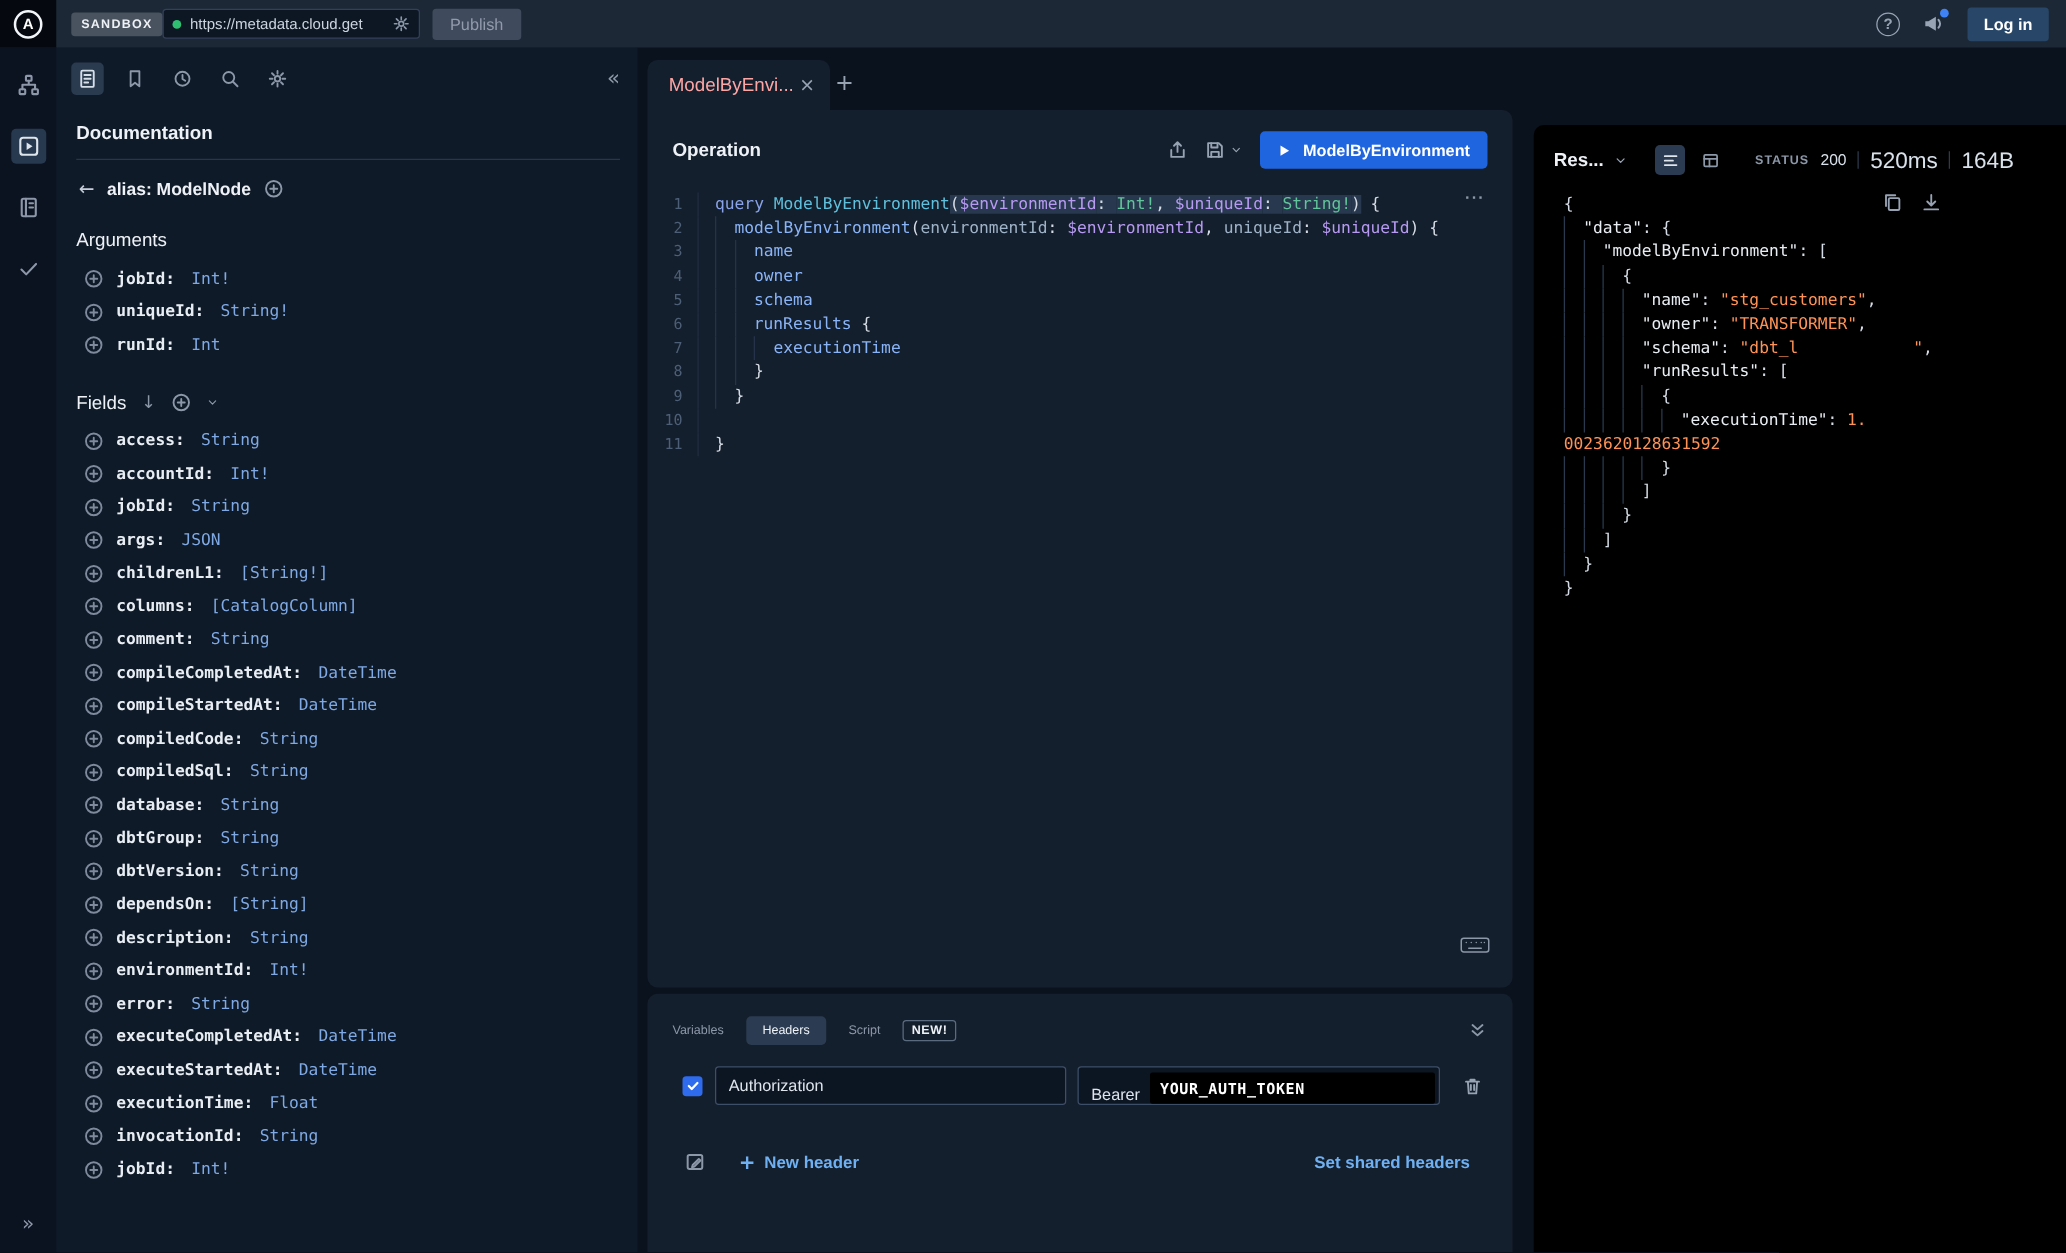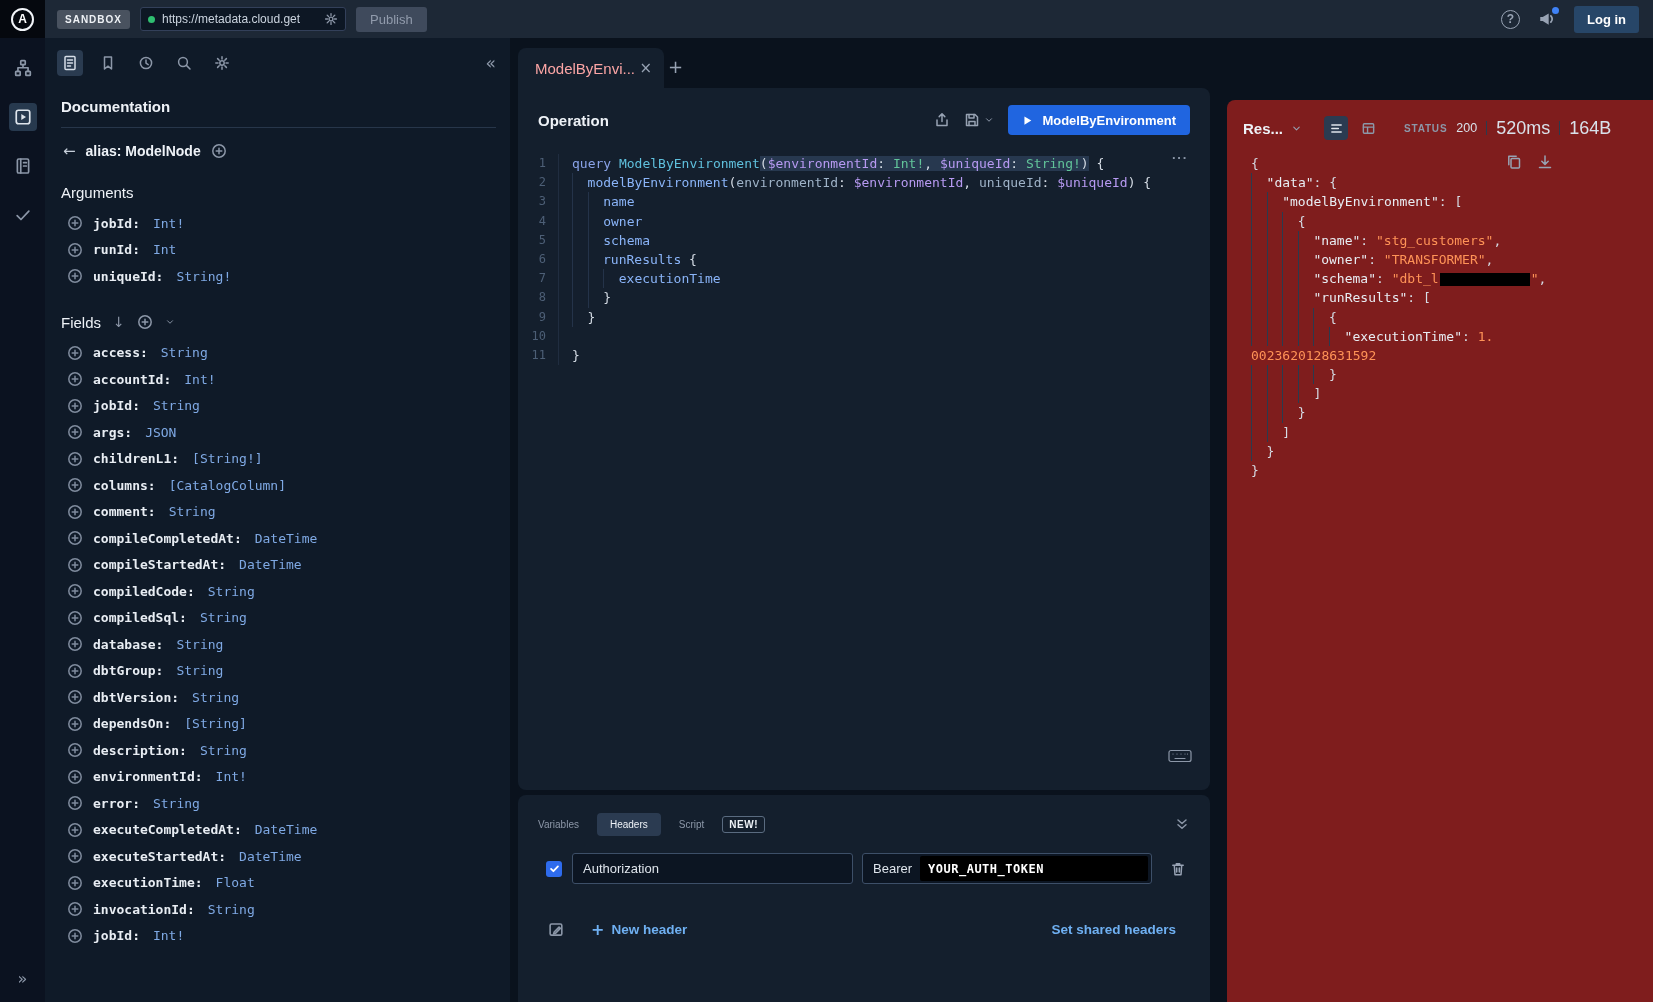--- a/index.html
+++ b/index.html
@@ -7,21 +7,21 @@
     font-family:"Liberation Sans",sans-serif;color:#dfe5ec;-webkit-font-smoothing:antialiased}
   #app{position:relative;width:1653px;height:1002px;overflow:hidden;background:#0a121d}
   svg.ic{fill:none;stroke:currentColor;stroke-width:1.5;stroke-linecap:round;stroke-linejoin:round;display:block}
 
   
   #topbar{position:absolute;left:0;top:0;width:1653px;height:38px;background:#1d2836;display:flex;align-items:center;z-index:5}
   #logo-block{width:45px;height:38px;background:#05080e;display:flex;align-items:center;justify-content:center;flex:0 0 45px}
   .logo-circle{width:23px;height:23px;border:2px solid #f2f5f9;border-radius:50%;display:flex;align-items:center;justify-content:center;
     font-weight:bold;font-size:12px;color:#fff}
   .chip{background:#49525f;color:#eef1f5;font-size:10px;font-weight:bold;letter-spacing:1px;padding:4px 8px;border-radius:3px;margin-left:12px}
-  .url-box{margin-left:10px;display:flex;align-items:center;gap:7px;background:#0d1724;border:1px solid #33405a;border-radius:3px;height:24px;padding:0 7px;width:206px}
+  .url-box{display:flex;align-items:center;gap:7px;background:#0d1724;border:1px solid #33405a;border-radius:3px;height:24px;padding:0 7px;width:206px}
   .dot-green{width:7px;height:7px;border-radius:50%;background:#2fbf71;flex:0 0 7px}
   .url-text{font-size:12px;color:#cbd4df;white-space:nowrap;overflow:hidden;flex:1}
   .url-gear{color:#8c97a8;flex:0 0 14px}
   .btn-publish{margin-left:10px;background:#3f4a5c;color:#919bac;font-size:13px;border:none;border-radius:3px;padding:5px 14px;font-family:inherit}
   .topbar-right{margin-left:auto;display:flex;align-items:center;gap:18px;padding-right:14px}
   .icon-q{width:19px;height:19px;border:1.5px solid #98a3b4;border-radius:50%;color:#98a3b4;font-size:12px;display:flex;align-items:center;justify-content:center;font-weight:bold}
   .mega-wrap{position:relative;color:#98a3b4}
   .dot-blue{position:absolute;top:-3px;right:-3px;width:7px;height:7px;border-radius:50%;background:#3f82f6}
   .btn-login{background:#274668;color:#fff;font-size:13px;border:none;border-radius:3px;padding:6px 13px;font-family:inherit;font-weight:bold}
 
@@ -91,34 +91,34 @@
   
   #req-card{position:absolute;left:518px;top:795px;width:692px;height:207px;background:#141f2d;border-radius:8px 8px 0 0;padding:14px 20px}
   .req-tabs{display:flex;align-items:center;gap:18px;height:30px}
   .req-tab{font-size:10px;color:#8c97a8}
   .req-tab.active{background:#2b3b51;color:#eef2f7;padding:6px 13px;border-radius:4px}
   .new-badge{border:1px solid #5a6b80;border-radius:3px;padding:2px 6px;font-size:10px;font-weight:bold;color:#eef2f7;letter-spacing:.5px}
   .req-collapse{margin-left:auto;color:#8c97a8}
   .hdr-row{display:flex;align-items:center;margin-top:14px;height:31px}
   .cb{width:16px;height:16px;background:#2e6bed;border-radius:3px;margin:0 10px 0 8px;display:flex;align-items:center;justify-content:center;color:#fff;flex:0 0 16px}
   .key-input{background:#0c1522;border:1px solid #3d4f68;border-radius:3px;color:#dfe5ec;font-size:13px;padding:0 10px;width:281px;height:31px;font-family:inherit;outline:none}
-  .value-box{margin-left:9px;width:290px;height:31px;background:#0c1522;border:1px solid #3d4f68;border-radius:3px;display:flex;align-items:center;padding:0 3px 0 10px}
+  .value-box{margin-left:9px;width:290px;height:31px;background:#0c1522;border:1px solid #3d4f68;border-radius:3px;display:flex;align-items:flex-end;padding:0 3px 0 10px}
   .bearer-label{font-size:13px;color:#dfe5ec;margin-right:8px}
   .token-pill{flex:1;height:25px;background:#000;border-radius:2px;display:flex;align-items:center;padding-left:8px;
     font-family:"DejaVu Sans Mono",monospace;font-size:12px;font-weight:bold;color:#fff;letter-spacing:.5px;white-space:nowrap;overflow:hidden}
   .trash-btn{margin-left:18px;color:#97a2b3}
   .req-footer{display:flex;align-items:center;margin-top:36px}
   .edit-hdrs{color:#8c97a8;margin-left:10px}
   .link-blue{color:#6fb0f2;font-size:13.5px;font-weight:bold}
   .new-header{display:flex;align-items:center;gap:7px;margin-left:26px}
   .new-header .plus-g{color:#6fb0f2;font-size:16px;font-weight:bold;font-family:"DejaVu Sans",sans-serif}
   .set-shared{margin-left:auto;margin-right:14px}
 
   
-  #resp-card{position:absolute;left:1227px;top:100px;width:426px;height:902px;background:#7f1d1d;border-radius:8px 0 0 0;padding-top:14px}
+  #resp-card{position:absolute;left:1227px;top:100px;width:426px;height:902px;background:#000000;border-radius:8px 0 0 0;padding-top:14px}
   .resp-header{display:flex;align-items:center;padding:0 16px;gap:8px;height:28px}
   .resp-title{font-size:15px;font-weight:bold;color:#eef2f7}
   .resp-chev{color:#97a2b3}
   .view-btn{width:24px;height:24px;display:flex;align-items:center;justify-content:center;color:#8c97a8;border-radius:4px}
   .view-btn.active{background:#2b3b51;color:#dfe5ec}
   .view-btn.first{margin-left:14px}
   .resp-meta{display:flex;align-items:center;gap:9px;margin-left:16px}
   .status-label{font-size:10px;font-weight:bold;letter-spacing:.8px;color:#8c97a8}
   .status-code{font-size:12.5px;color:#d9e1ea}
   .meta-val{font-size:18px;color:#d9e1ea}
@@ -250,32 +250,32 @@
           <span class="f-name">jobId:</span>
           <span class="f-type">Int!</span>
         </div>
         <div class="doc-item">
           <span class="plus-icon">
             <svg class="ic" width="16" height="16" viewBox="0 0 16 16">
               <circle cx="8" cy="8" r="6.2"></circle>
               <path d="M8 5.2v5.6M5.2 8h5.6"></path>
             </svg>
           </span>
+          <span class="f-name">uniqueId:</span>
+          <span class="f-type">String!</span>
+        </div>
+        <div class="doc-item">
+          <span class="plus-icon">
+            <svg class="ic" width="16" height="16" viewBox="0 0 16 16">
+              <circle cx="8" cy="8" r="6.2"></circle>
+              <path d="M8 5.2v5.6M5.2 8h5.6"></path>
+            </svg>
+          </span>
           <span class="f-name">runId:</span>
           <span class="f-type">Int</span>
-        </div>
-        <div class="doc-item">
-          <span class="plus-icon">
-            <svg class="ic" width="16" height="16" viewBox="0 0 16 16">
-              <circle cx="8" cy="8" r="6.2"></circle>
-              <path d="M8 5.2v5.6M5.2 8h5.6"></path>
-            </svg>
-          </span>
-          <span class="f-name">uniqueId:</span>
-          <span class="f-type">String!</span>
         </div>
       </div>
 
     <div class="section-title-row">
       <span class="section-title">Fields</span>
       <span class="sort-icon">↓</span>
       <span class="plus-circ">
         <svg class="ic" width="16" height="16" viewBox="0 0 16 16">
             <circle cx="8" cy="8" r="6.2"></circle>
             <path d="M8 5.2v5.6M5.2 8h5.6"></path>

